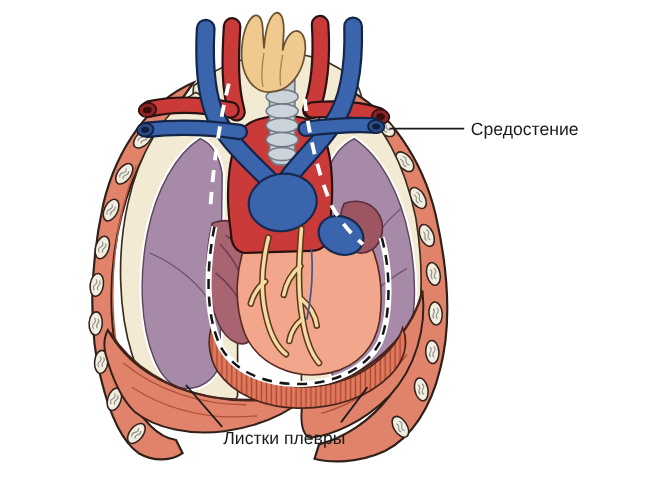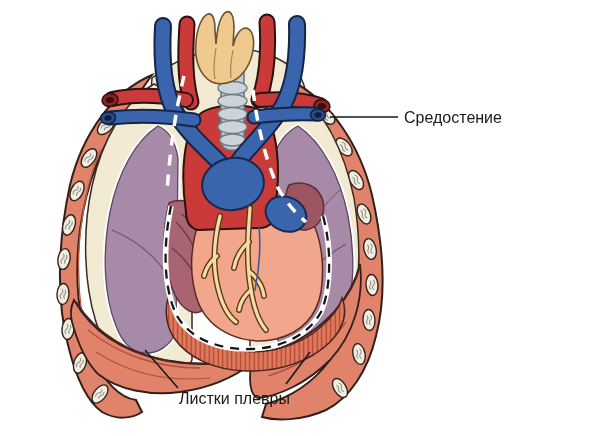--- a/index.html
+++ b/index.html
@@ -1,17 +1,17 @@
 <!DOCTYPE html>
 <html><head>
 <meta charset="utf-8">
 <style>
   html,body{margin:0;padding:0;background:#ffffff;}
   #stage{position:relative;width:504px;height:436px;background:#ffffff;overflow:hidden;
-         font-family:"Liberation Sans",sans-serif;}
+         font-family:"Liberation Sans",sans-serif;padding-left:24px;}
   svg{display:block;}
   text.lbl{font-family:"Liberation Sans",sans-serif;font-size:16px;fill:#1a1a1a;}
 </style>
 </head>
 <body>
 
 <div id="stage">
 <svg width="600" height="436" viewBox="0 0 600 436">
   <defs>
     <pattern id="diaphragm-striations" patternUnits="userSpaceOnUse" width="4.5" height="10">

